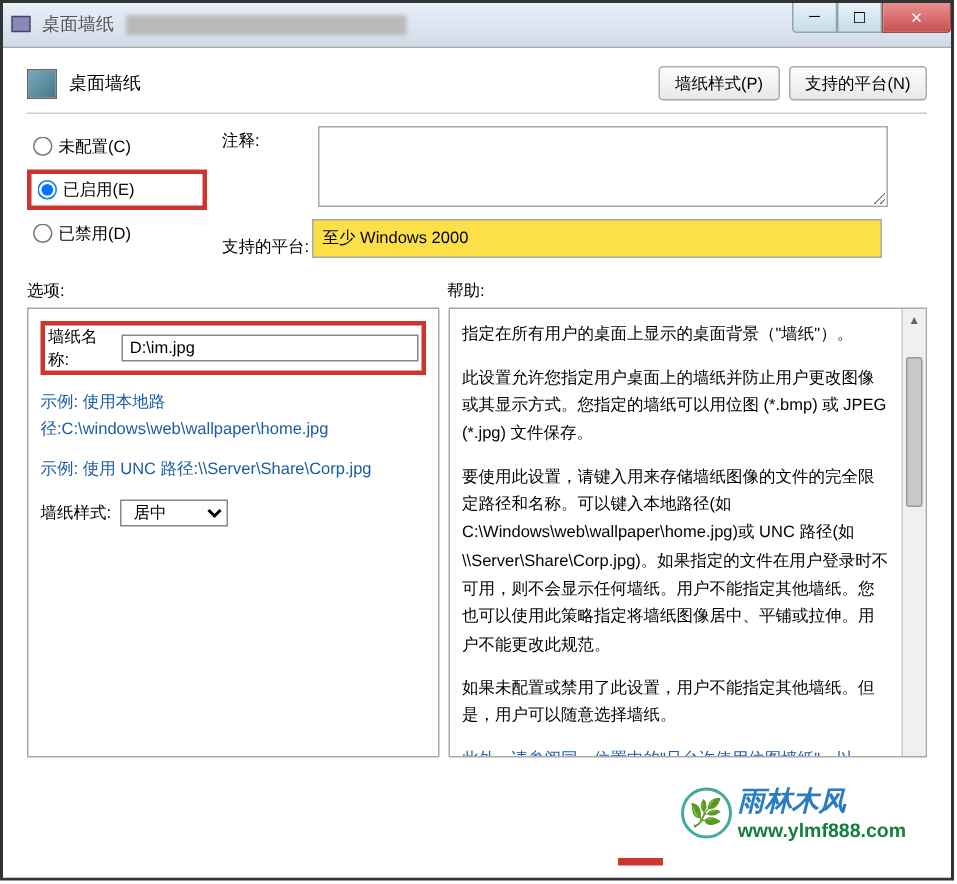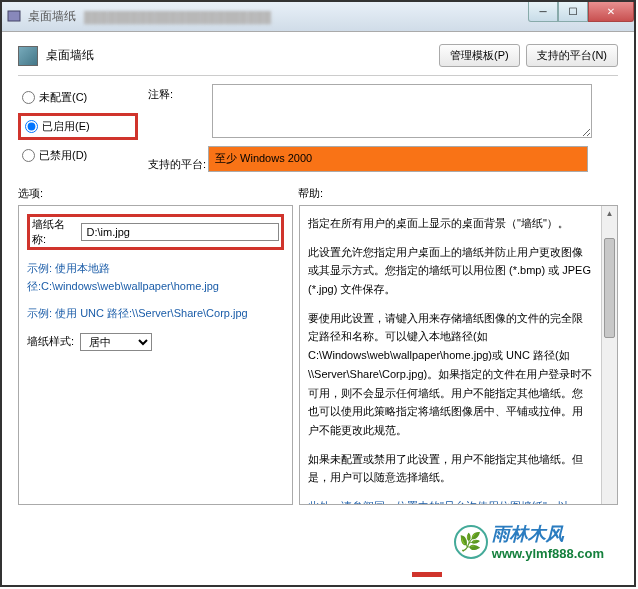--- a/index.html
+++ b/index.html
@@ -29,21 +29,21 @@
 .mid-row { display: flex; margin-bottom: 4px; }
 .left-col { width: 120px; }
 .radio-group { font-size: 11px; }
 .radio-item { padding: 6px 4px; display: flex; align-items: center; }
 .radio-item input { margin-right: 4px; }
 .enabled-highlight { border: 3px solid #d0342c; padding: 3px 2px; margin: 2px 0; }
 .right-block { flex: 1; margin-left: 10px; }
 .field-label { font-size: 11px; display: inline-block; width: 60px; }
 .notes-box { width: 380px; height: 54px; border: 1px solid #aaa; background: #fff; vertical-align: top; }
 .platform-row { margin-top: 8px; display: flex; align-items: flex-end; }
-.platform-box { width: 380px; height: 26px; border: 1px solid #aaa; padding: 4px 6px; font-size: 11px; background: #f97316; }
+.platform-box { width: 380px; height: 26px; border: 1px solid #aaa; padding: 4px 6px; font-size: 11px; background: #fde047; }
 
 .section-labels { display: flex; margin-top: 14px; font-size: 11px; }
 .section-labels span:first-child { width: 280px; }
 
 .lower { display: flex; margin-top: 4px; }
 .options-panel { width: 275px; border: 1px solid #aaa; padding: 8px 8px; height: 300px; font-size: 11px; }
 .name-row { display: flex; align-items: center; margin-bottom: 10px; }
 .name-highlight { border: 3px solid #d0342c; display: flex; align-items: center; padding: 0 2px; }
 .name-input { width: 204px; font-size: 11px; padding: 2px 4px; border: 1px solid #888; }
 .example-text { color: #1a5ca8; font-size: 11px; line-height: 1.6; margin-bottom: 10px; }
@@ -83,21 +83,21 @@
       <div class="win-btn win-min">─</div>
       <div class="win-btn win-max">☐</div>
       <div class="win-btn win-close">✕</div>
     </div>
   </div>
 
   <div class="content">
     <div class="header-row">
       <div class="header-icon"></div>
       <span class="header-title">桌面墙纸</span>
-      <button class="nav-btn">管理模板(P)</button>
+      <button class="nav-btn">墙纸样式(P)</button>
       <button class="nav-btn">支持的平台(N)</button>
     </div>
     <div class="divider"></div>
 
     <div class="mid-row">
       <div class="left-col">
         <div class="radio-group">
           <label class="radio-item">
             <input type="radio" name="cfg" style="">
             <span>未配置(C)</span>

